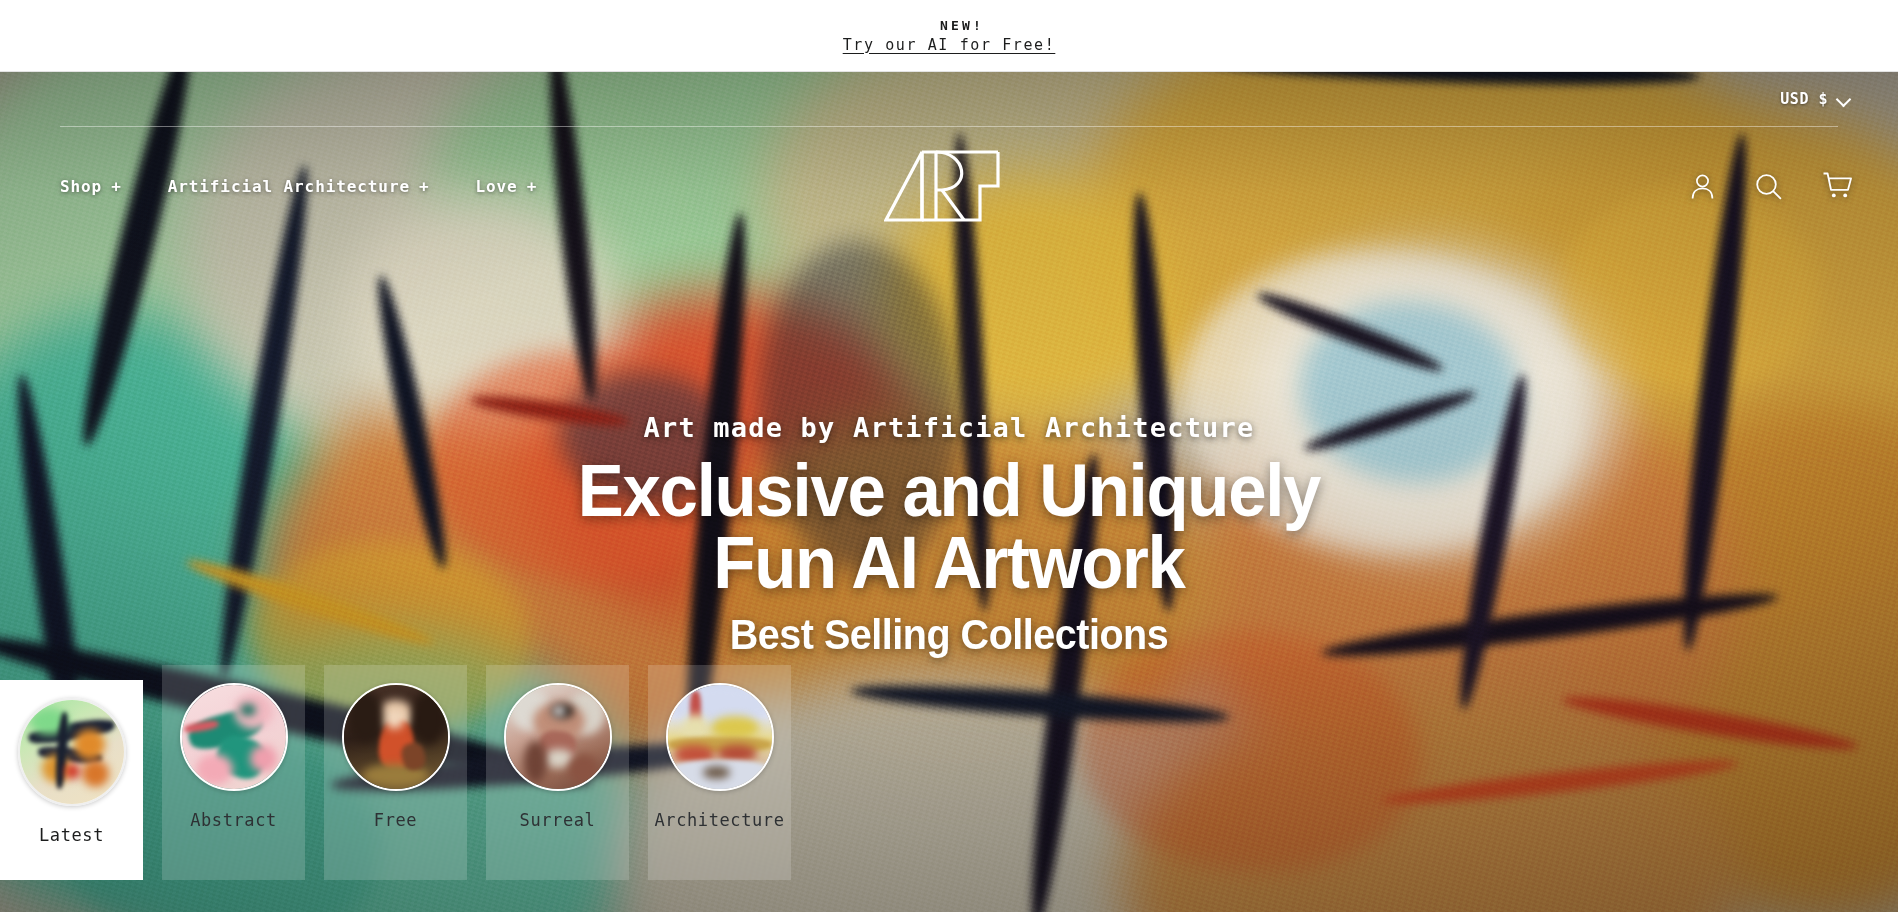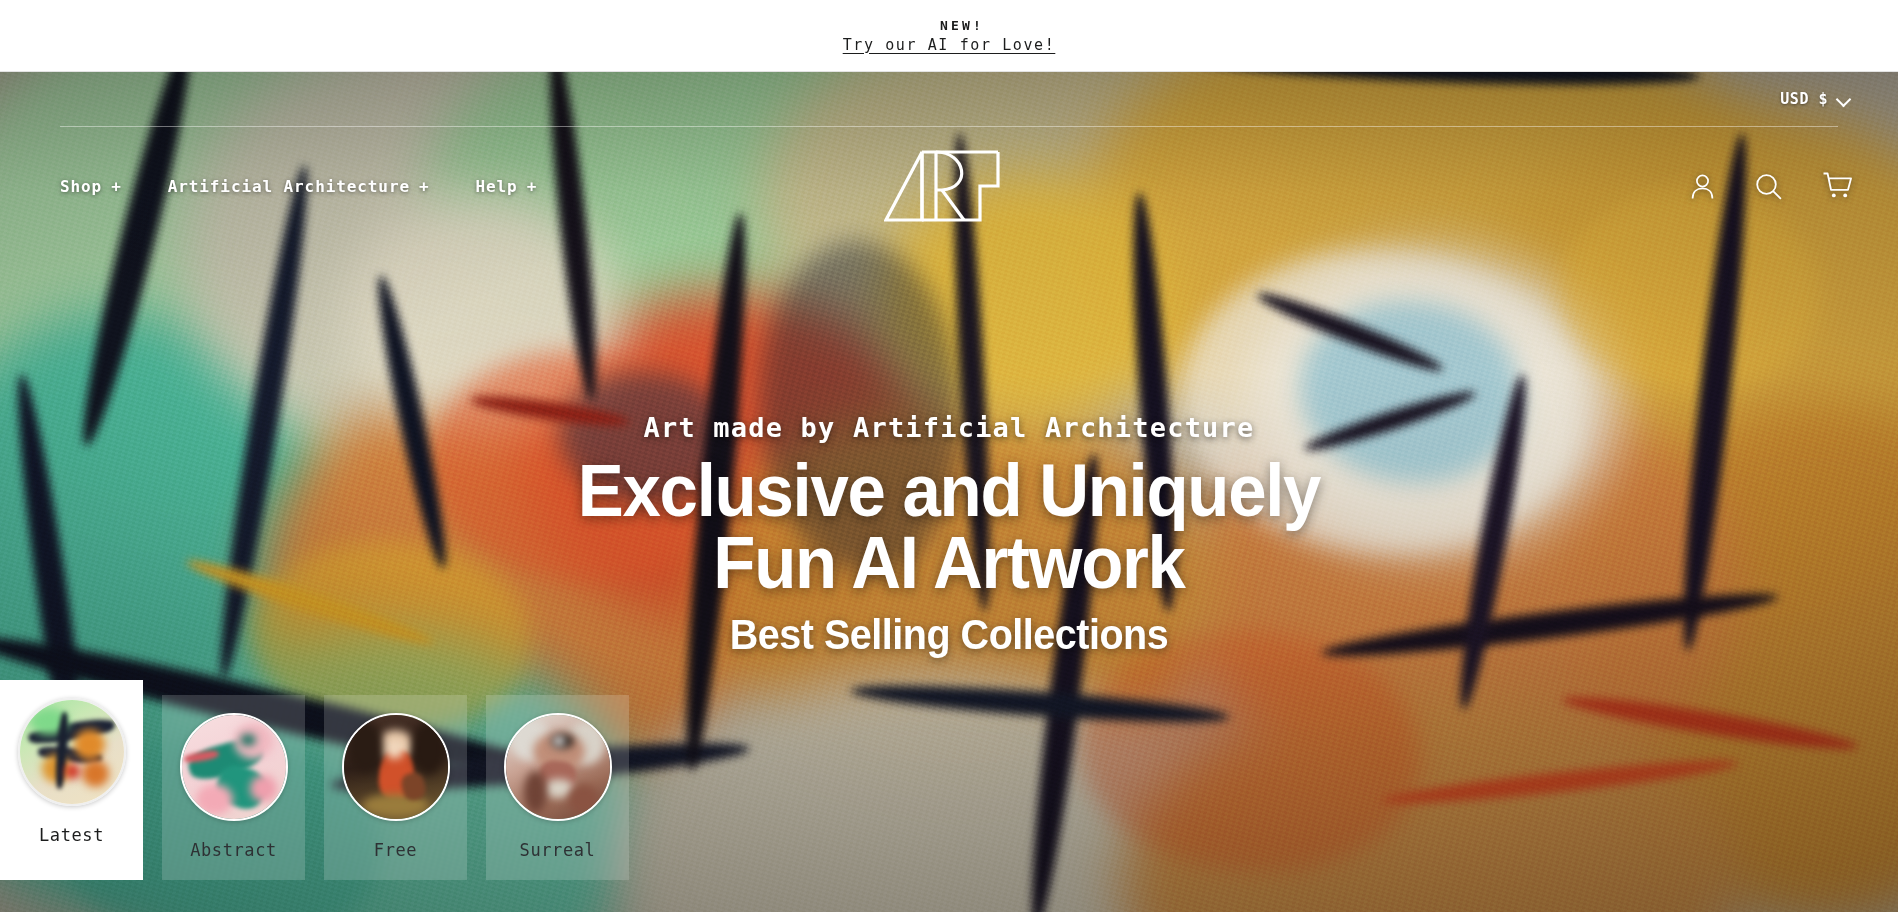--- a/index.html
+++ b/index.html
@@ -152,21 +152,21 @@
     transform:scaleX(.94); transform-origin:center;
   }
 
   
   .collections {
     position:absolute; left:0; bottom:16px; width:1898px; height:200px;
     display:flex; align-items:flex-end; justify-content:flex-start;
     gap:19px; padding-bottom:16px; z-index:23;
   }
   .coll-card {
-    width:143px; height:185px;
+    width:143px; height:215px;
     background:rgba(255,255,255,.17);
     display:flex; flex-direction:column; align-items:center;
     padding-top:18px; cursor:pointer;
     backdrop-filter:blur(1px);
   }
   .coll-card.active {
     background:#ffffff; height:200px;
   }
   .coll-thumb {
     width:108px; height:108px; border-radius:50%;
@@ -200,21 +200,21 @@
   
   .t5 { background:linear-gradient(165deg,#cfc2a8 0%,#d9cbb0 40%,#b99f82 75%,#8e7356 100%); }
   
   .t6 { background:linear-gradient(to bottom,#cbd6ee 0%,#dfe2f0 30%,#e8d98c 52%,#d9c0a0 72%,#cfd6e4 100%); }
 </style>
 </head>
 <body>
 
 <div class="announcement">
   <div class="announce-new">NEW!</div>
-  <a class="announce-link">Try our AI for Love!</a>
+  <a class="announce-link">Try our AI for Free!</a>
 </div>
 
 <div class="hero">
 
   <div class="painting">
 
     <i style="left:-80px;  top:-60px;  width:560px;  height:520px; background:#a8d6a6;"></i>
     <i style="left:-120px; top:240px;  width:480px;  height:600px; background:#49b79a;"></i>
     <i style="left:180px;  top:-40px;  width:520px;  height:430px; background:#cdc9b4;"></i>
     <i style="left:430px;  top:-70px;  width:620px;  height:360px; background:#9dcf9a;"></i>
@@ -286,21 +286,21 @@
   <div class="header">
 
     <nav class="nav-left">
       <div class="nav-item">
         <span>Shop</span><span class="pl">+</span>
       </div>
       <div class="nav-item">
         <span>Artificial Architecture</span><span class="pl">+</span>
       </div>
       <div class="nav-item">
-        <span>Help</span><span class="pl">+</span>
+        <span>Love</span><span class="pl">+</span>
       </div>
     </nav>
 
     <div class="logo-wrap">
       <svg width="130" height="72" viewBox="0 0 130 72" fill="none">
 
         <path d="M38 2 L38 70 L2 70 Z" stroke="#ffffff" stroke-width="3.2" fill="none"></path>
 
         <path d="M38 2 L38 70" stroke="#ffffff" stroke-width="3.2"></path>
         <path d="M52 2 L52 70" stroke="#ffffff" stroke-width="3.2"></path>
@@ -404,15 +404,31 @@
           <u style="left:32%; top:44%; width:36%; height:30%; background:#a8685a; transform:rotate(6deg);"></u>
           <span style="left:36%; top:62%; width:30%; height:18%; background:#d9d3c6;"></span>
           <span style="left:18%; top:54%; width:22%; height:40%; background:#6f4336;"></span>
           <span style="left:60%; top:66%; width:30%; height:30%; background:#8a5342;"></span>
         </div>
       </div>
       <div class="coll-label">Surreal</div>
     </div>
 
 
+    <div class="coll-card">
+      <div class="coll-thumb">
+        <div class="thumb-art t6">
+          <span style="left:0%;  top:0%;  width:100%; height:38%; background:#d4dbf0;"></span>
+          <u style="left:22%; top:6%;  width:10%; height:34%; background:#c2504a; transform:rotate(0deg);"></u>
+          <span style="left:14%; top:28%; width:26%; height:26%; background:#e6dfae;"></span>
+          <span style="left:42%; top:30%; width:46%; height:22%; background:#dcc84e;"></span>
+          <u style="left:0%;  top:50%; width:100%; height:14%; background:#c9a54a;"></u>
+          <span style="left:6%;  top:58%; width:40%; height:18%; background:#c2503a;"></span>
+          <span style="left:48%; top:58%; width:38%; height:16%; background:#b44a36;"></span>
+          <u style="left:0%;  top:72%; width:100%; height:28%; background:#d7dce8;"></u>
+          <span style="left:34%; top:78%; width:26%; height:12%; background:#6d5a48;"></span>
+        </div>
+      </div>
+      <div class="coll-label">Architecture</div>
+    </div>
 
   </div>
 </div>
 
 </body></html>

